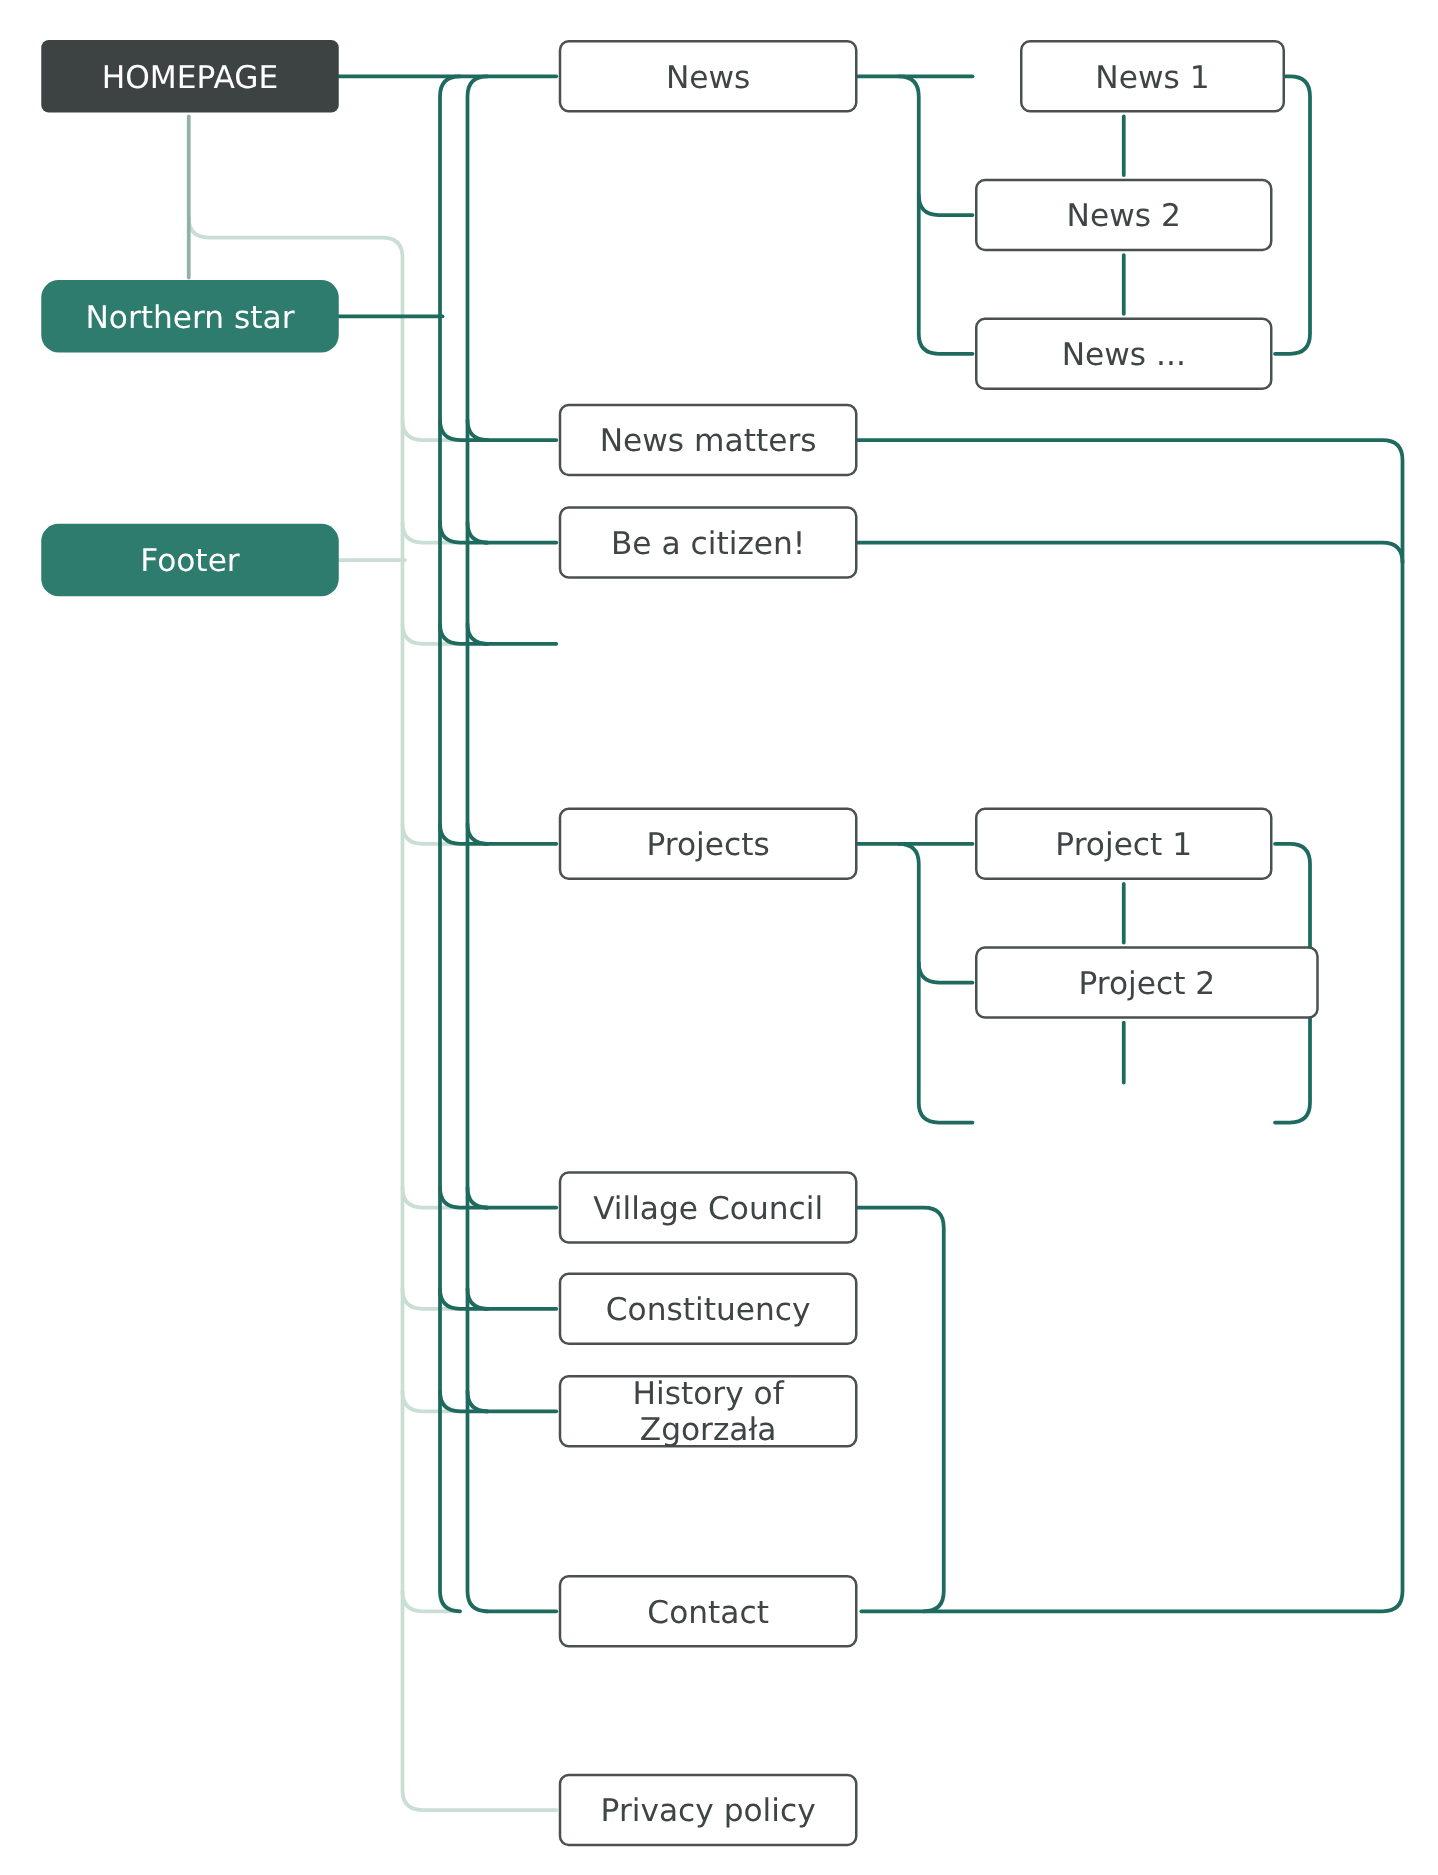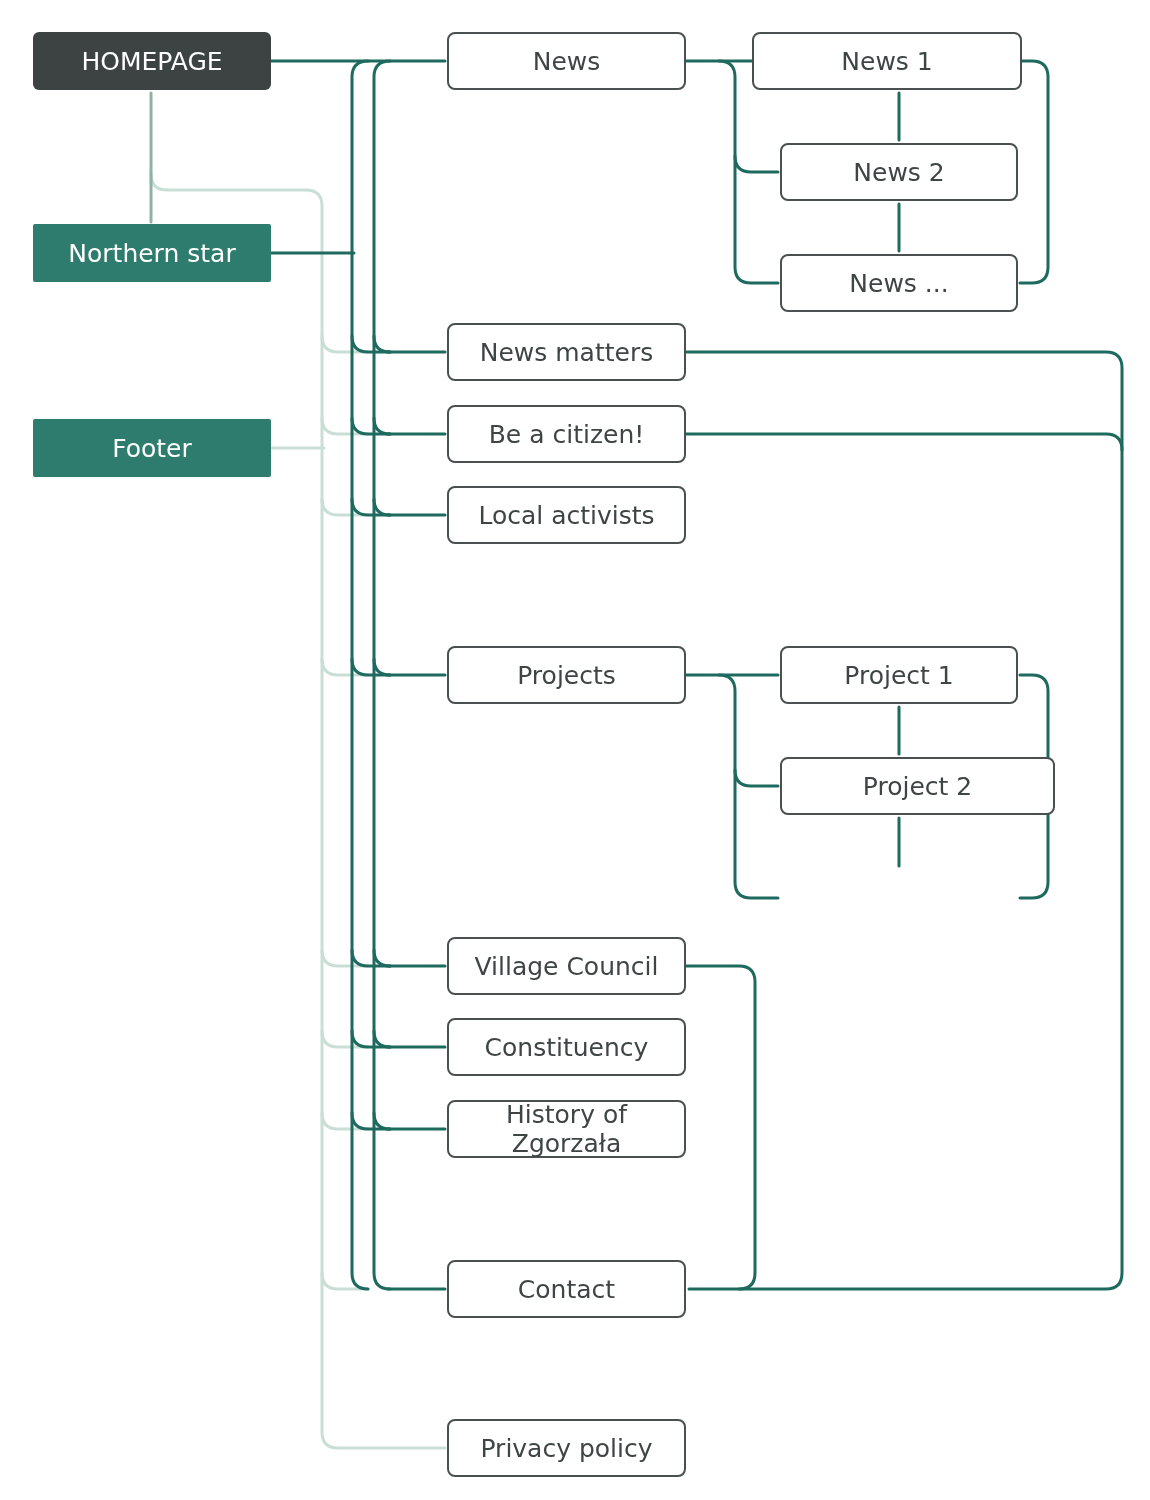--- a/index.html
+++ b/index.html
@@ -42,21 +42,21 @@
     width:239px;
   }
   .node.dark{
     background:var(--node_dark_bg);
     color:var(--node_light_text);
     border-radius:6px;
   }
   .node.teal{
     background:var(--node_teal_bg);
     color:var(--node_light_text);
-    border-radius:2px;
+    border-radius:14px;
   }
 </style>
 </head>
 <body>
 
 <div class="canvas">
 
   <svg class="edges" width="1150" height="1500" viewBox="0 0 1150 1500">
     <defs>
       <marker id="ad" viewBox="0 0 10 10" refX="9" refY="5" markerWidth="5" markerHeight="4.6" orient="auto-start-reverse">
@@ -132,27 +132,26 @@
     <path class="e-d" d="M686 966 H739 Q755 966 755 982 V1273 Q755 1289 739 1289"></path>
   </svg>
 
   <div class="node dark" style="left:33px;top:32px">HOMEPAGE</div>
   <div class="node teal" style="left:33px;top:224px">Northern star</div>
   <div class="node teal" style="left:33px;top:419px">Footer</div>
 
   <div class="node plain" style="left:447px;top:32px">News</div>
   <div class="node plain" style="left:447px;top:323px">News matters</div>
   <div class="node plain" style="left:447px;top:405px">Be a citizen!</div>
-  <div class="node plain" style="left:447px;top:486px">Local activists</div>
   <div class="node plain" style="left:447px;top:646px">Projects</div>
   <div class="node plain" style="left:447px;top:937px">Village Council</div>
   <div class="node plain" style="left:447px;top:1018px">Constituency</div>
   <div class="node plain" style="left:447px;top:1100px">History of Zgorzała</div>
   <div class="node plain" style="left:447px;top:1260px">Contact</div>
   <div class="node plain" style="left:447px;top:1419px">Privacy policy</div>
 
-  <div class="node plain" style="left:752px;top:32px;width:270px">News 1</div>
+  <div class="node plain" style="left:816px;top:32px;width:212px">News 1</div>
   <div class="node plain" style="left:780px;top:143px;width:238px">News 2</div>
   <div class="node plain" style="left:780px;top:254px;width:238px">News ...</div>
   <div class="node plain" style="left:780px;top:646px;width:238px">Project 1</div>
   <div class="node plain" style="left:780px;top:757px;width:275px">Project 2</div>
 
 </div>
 
 </body></html>

